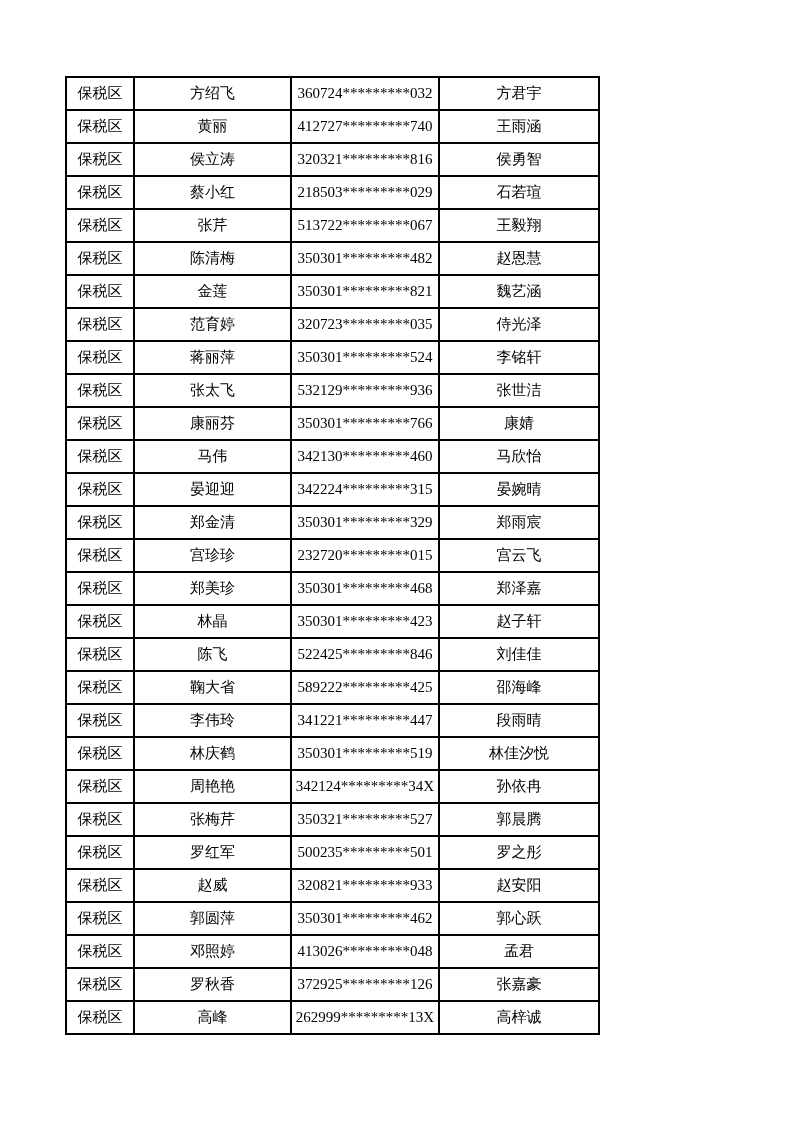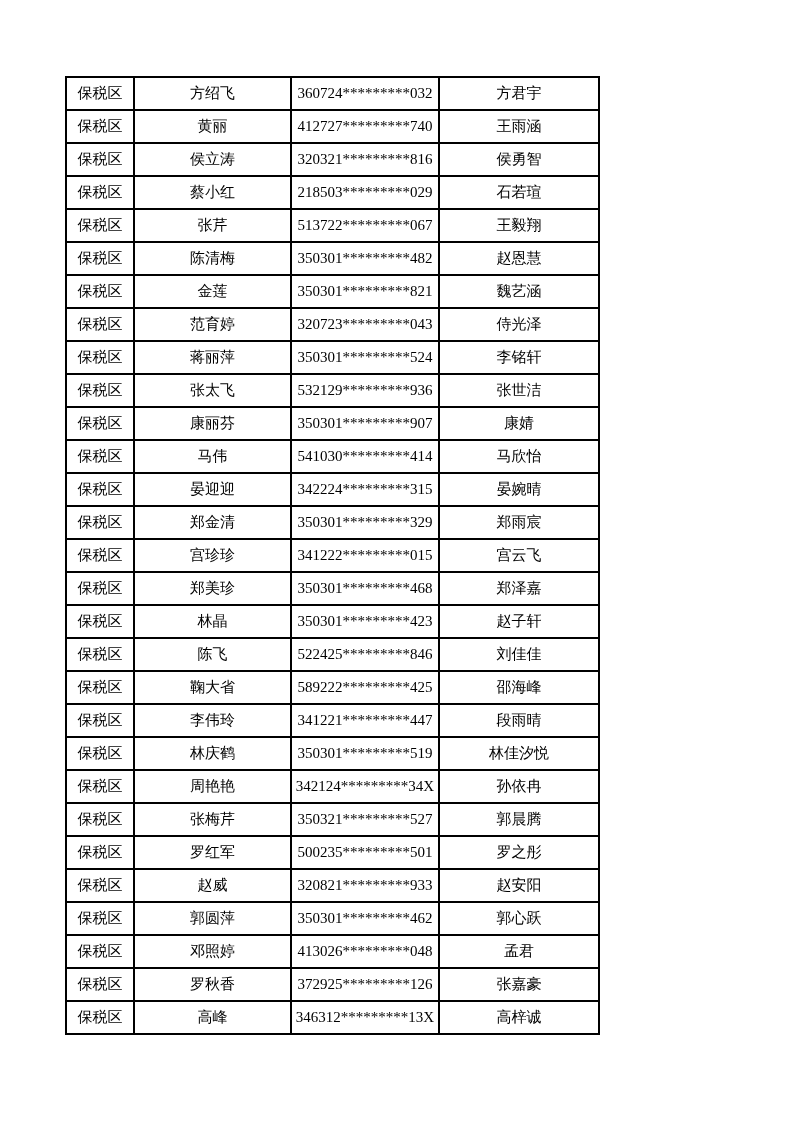--- a/index.html
+++ b/index.html
@@ -91,63 +91,63 @@
         </tr>
         <tr>
           <td>保税区</td>
           <td>金莲</td>
           <td>350301*********821</td>
           <td>魏艺涵</td>
         </tr>
         <tr>
           <td>保税区</td>
           <td>范育婷</td>
-          <td>320723*********043</td>
+          <td>320723*********035</td>
           <td>侍光泽</td>
         </tr>
         <tr>
           <td>保税区</td>
           <td>蒋丽萍</td>
           <td>350301*********524</td>
           <td>李铭轩</td>
         </tr>
         <tr>
           <td>保税区</td>
           <td>张太飞</td>
           <td>532129*********936</td>
           <td>张世洁</td>
         </tr>
         <tr>
           <td>保税区</td>
           <td>康丽芬</td>
-          <td>350301*********907</td>
+          <td>350301*********766</td>
           <td>康婧</td>
         </tr>
         <tr>
           <td>保税区</td>
           <td>马伟</td>
-          <td>541030*********414</td>
+          <td>342130*********460</td>
           <td>马欣怡</td>
         </tr>
         <tr>
           <td>保税区</td>
           <td>晏迎迎</td>
           <td>342224*********315</td>
           <td>晏婉晴</td>
         </tr>
         <tr>
           <td>保税区</td>
           <td>郑金清</td>
           <td>350301*********329</td>
           <td>郑雨宸</td>
         </tr>
         <tr>
           <td>保税区</td>
           <td>宫珍珍</td>
-          <td>341222*********015</td>
+          <td>232720*********015</td>
           <td>宫云飞</td>
         </tr>
         <tr>
           <td>保税区</td>
           <td>郑美珍</td>
           <td>350301*********468</td>
           <td>郑泽嘉</td>
         </tr>
         <tr>
           <td>保税区</td>
@@ -217,18 +217,18 @@
         </tr>
         <tr>
           <td>保税区</td>
           <td>罗秋香</td>
           <td>372925*********126</td>
           <td>张嘉豪</td>
         </tr>
         <tr>
           <td>保税区</td>
           <td>高峰</td>
-          <td>346312*********13X</td>
+          <td>262999*********13X</td>
           <td>高梓诚</td>
         </tr>
       </tbody>
   </table>
 </div>
 
 </body></html>

